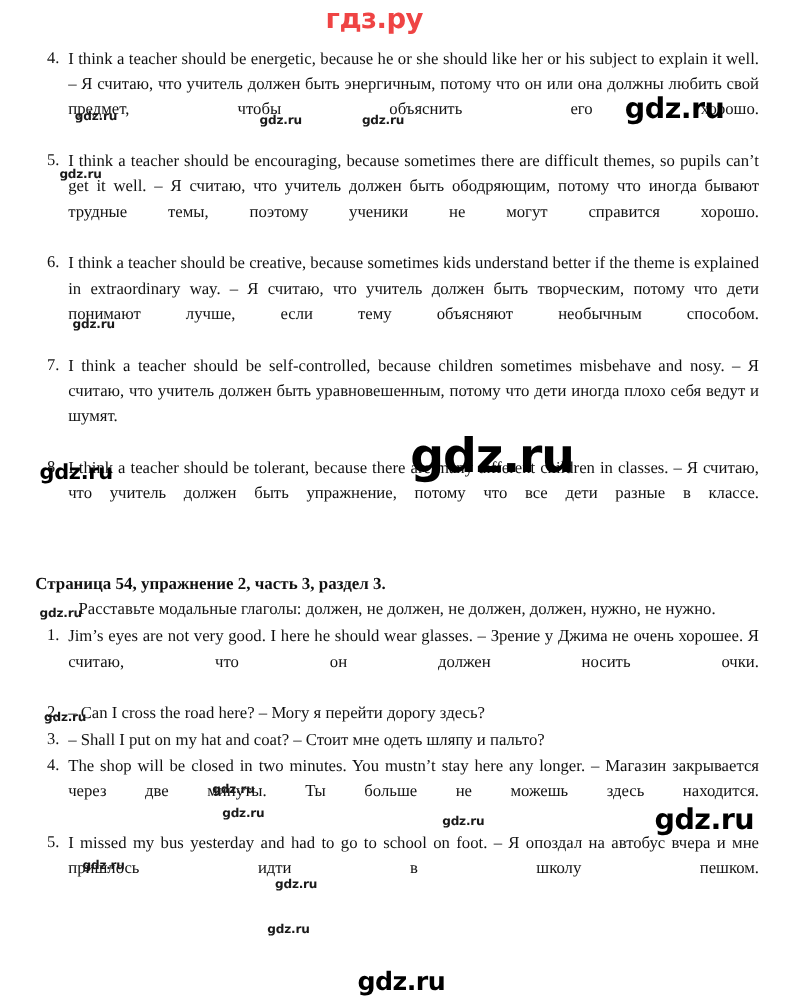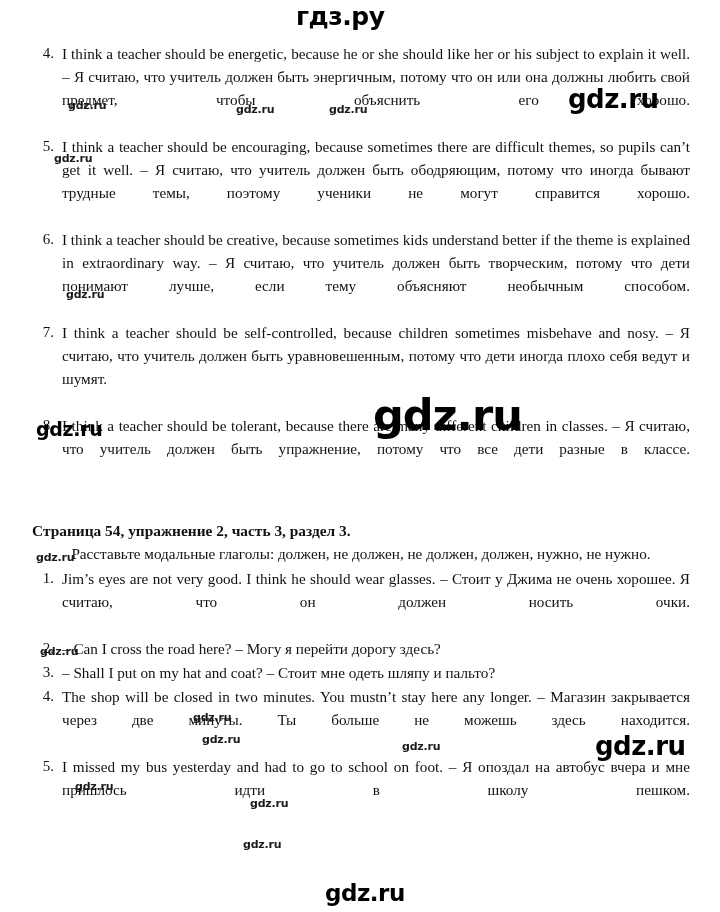--- a/index.html
+++ b/index.html
@@ -19,21 +19,21 @@
 
   
   .page-logo {
     position: absolute;
     top: 2px;
     left: 296px;
     font-family: "DejaVu Sans", "Liberation Sans", sans-serif;
     font-weight: bold;
     font-size: 25px;
     letter-spacing: -0.5px;
-    color: #000000;
+    color: #ef4444;
     z-index: 6;
   }
 
   
   .sheet {
     position: absolute;
     left: 0;
     top: 0;
     width: 720px;
     height: 912px;
@@ -171,21 +171,21 @@
     </ol>
 
     <div class="spacer-lg"></div>
 
     <p class="section-head">Страница 54, упражнение 2, часть 3, раздел 3.</p>
     <p class="section-sub">Расставьте модальные глаголы: должен, не должен, не должен, должен, нужно, не нужно.</p>
 
     <ol class="qlist">
       <li>
         <span class="num">1.</span>
-        <p class="para">Jim’s eyes are not very good. I think he should wear glasses. – Стоит у Джима не очень хорошее. Я считаю, что он должен носить очки.</p>
+        <p class="para">Jim’s eyes are not very good. I here he should wear glasses. – Зрение у Джима не очень хорошее. Я считаю, что он должен носить очки.</p>
       </li>
       <li>
         <span class="num">2.</span>
         <p class="para noexpand">– Can I cross the road here? – Могу я перейти дорогу здесь?</p>
       </li>
       <li>
         <span class="num">3.</span>
         <p class="para noexpand">– Shall I put on my hat and coat? – Стоит мне одеть шляпу и пальто?</p>
       </li>
       <li>

